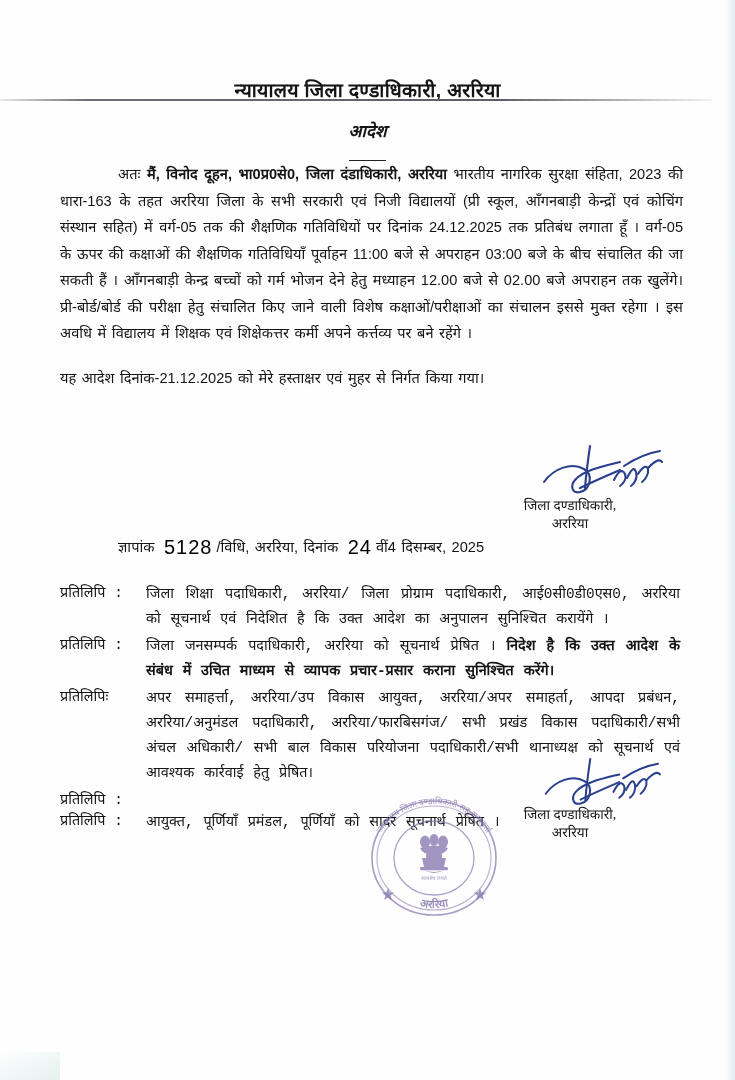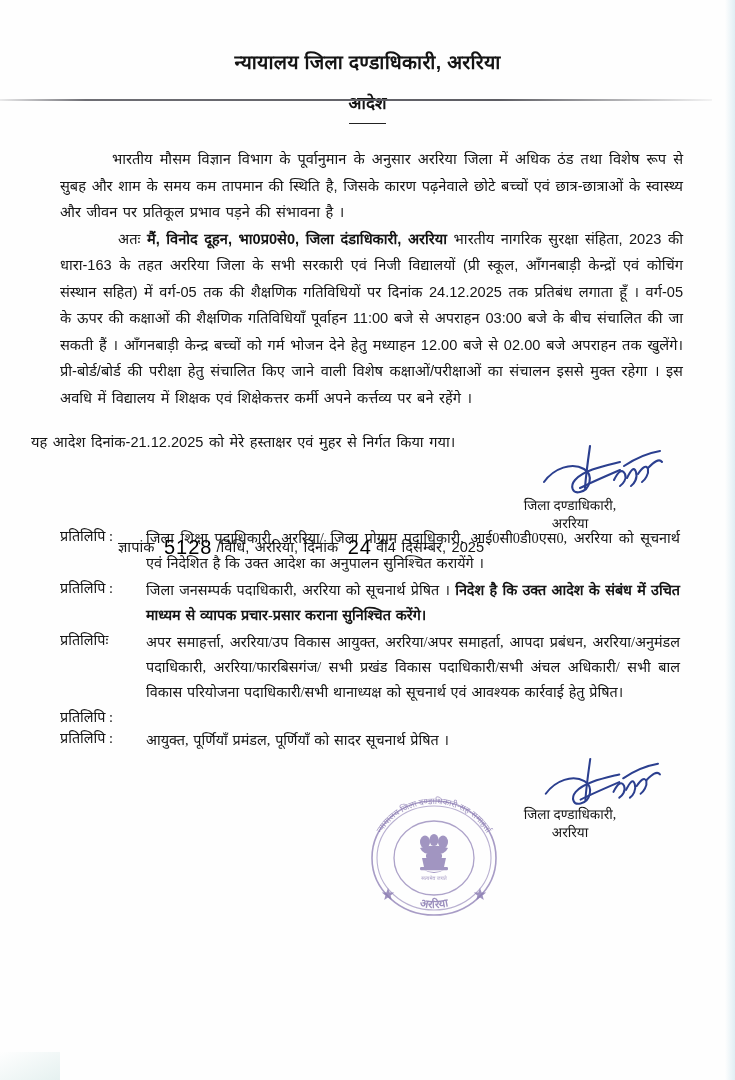--- a/index.html
+++ b/index.html
@@ -31,21 +31,21 @@
   .scan-edge-bottom {
     position: absolute;
     left: 0; bottom: 0;
     width: 60px; height: 28px;
     background: linear-gradient(to bottom right, rgba(255,255,255,0), rgba(205,228,226,0.5));
     pointer-events: none;
   }
 
   .header {
     text-align: center;
-    padding-top: 48px;
+    padding-top: 76px;
   }
   .header-title {
     font-size: 19.5px;
     font-weight: bold;
     letter-spacing: 0.3px;
     font-family: "Liberation Sans", "DejaVu Sans", sans-serif;
   }
   .rule {
     position: absolute;
     left: 0;
@@ -56,43 +56,44 @@
   }
   .order-heading-wrap {
     text-align: center;
     margin-top: 16px;
   }
   .order-heading {
     display: inline-block;
     font-size: 17px;
     font-weight: bold;
     border-bottom: 1.4px solid #222;
-    padding-bottom: 9px;
-    font-family: "Liberation Sans", "DejaVu Sans", sans-serif;
+    padding-bottom: 18px;
+    font-family: "Liberation Sans", "DejaVu Sans", sans-serif;
+    font-style: italic;
   }
 
   .body-block {
     margin: 0 52px 0 60px;
   }
   p.para {
     text-align: justify;
     text-justify: inter-word;
     font-size: 14.6px;
     line-height: 1.82;
     margin: 0;
     font-family: "Liberation Sans", "DejaVu Sans", sans-serif;
     word-spacing: 1.5px;
   }
   p.para.first { margin-top: 22px; text-indent: 52px; }
   p.para.second { margin-top: 0; text-indent: 58px; }
   .b { font-weight: bold; }
 
   .issue-line {
     margin: 20px 0 0 0;
-    padding-left: 31px;
+    padding-left: 60px;
     font-size: 14.6px;
     font-family: "Liberation Sans", "DejaVu Sans", sans-serif;
     word-spacing: 1.5px;
   }
 
   
   .sign-block {
     position: absolute;
     text-align: center;
     font-size: 13.6px;
@@ -123,24 +124,24 @@
     font-weight: 400;
     letter-spacing: 1px;
     vertical-align: -2px;
     padding: 0 4px;
   }
 
   
   .copies {
     position: absolute;
     left: 60px;
-    top: 526px;
+    top: 582px;
     width: 620px;
     font-size: 14.4px;
-    font-family: Liberation Serif, serif;
+    font-family: Liberation Mono, monospace;
   }
   .copy-row {
     display: flex;
     align-items: flex-start;
     margin-bottom: 2px;
   }
   .copy-label {
     flex: 0 0 86px;
     white-space: nowrap;
   }
@@ -171,21 +172,20 @@
   <div class="header">
     <div class="header-title">न्यायालय जिला दण्डाधिकारी, अररिया</div>
   </div>
   <div class="rule"></div>
 
   <div class="order-heading-wrap">
     <span class="order-heading">आदेश</span>
   </div>
 
   <div class="body-block">
-    <p class="para first">भारतीय मौसम विज्ञान विभाग के पूर्वानुमान के अनुसार अररिया जिला में अधिक ठंड तथा विशेष रूप से सुबह और शाम के समय कम तापमान की स्थिति है, जिसके कारण पढ़नेवाले छोटे बच्चों एवं छात्र-छात्राओं के स्वास्थ्य और जीवन पर प्रतिकूल प्रभाव पड़ने की संभावना है ।</p>
     <p class="para second"><span>अतः </span><span class="b">मैं, विनोद दूहन, भा0प्र0से0, जिला दंडाधिकारी, अररिया</span><span> भारतीय नागरिक सुरक्षा संहिता, 2023 की धारा-163 के तहत अररिया जिला के सभी सरकारी एवं निजी विद्यालयों (प्री स्कूल, आँगनबाड़ी केन्द्रों एवं कोचिंग संस्थान सहित) में वर्ग-05 तक की शैक्षणिक गतिविधियों पर दिनांक 24.12.2025 तक प्रतिबंध लगाता हूँ । वर्ग-05 के ऊपर की कक्षाओं की शैक्षणिक गतिविधियाँ पूर्वाहन 11:00 बजे से अपराहन 03:00 बजे के बीच संचालित की जा सकती हैं । आँगनबाड़ी केन्द्र बच्चों को गर्म भोजन देने हेतु मध्याहन 12.00 बजे से 02.00 बजे अपराहन तक खुलेंगे। प्री-बोर्ड/बोर्ड की परीक्षा हेतु संचालित किए जाने वाली विशेष कक्षाओं/परीक्षाओं का संचालन इससे मुक्त रहेगा । इस अवधि में विद्यालय में शिक्षक एवं शिक्षेकत्तर कर्मी अपने कर्त्तव्य पर बने रहेंगे ।</span></p>
   </div>
 
   <div class="issue-line">यह आदेश दिनांक-21.12.2025 को मेरे हस्ताक्षर एवं मुहर से निर्गत किया गया।</div>
 
   <div class="sign-block" style="left:500px; top:497px; width:140px;">
     <span class="ln">जिला दण्डाधिकारी,</span>
     <span class="ln">अररिया</span>
   </div>
   <svg class="sig-ink" style="left:528px; top:444px;" width="140" height="62" viewBox="0 0 140 62">

